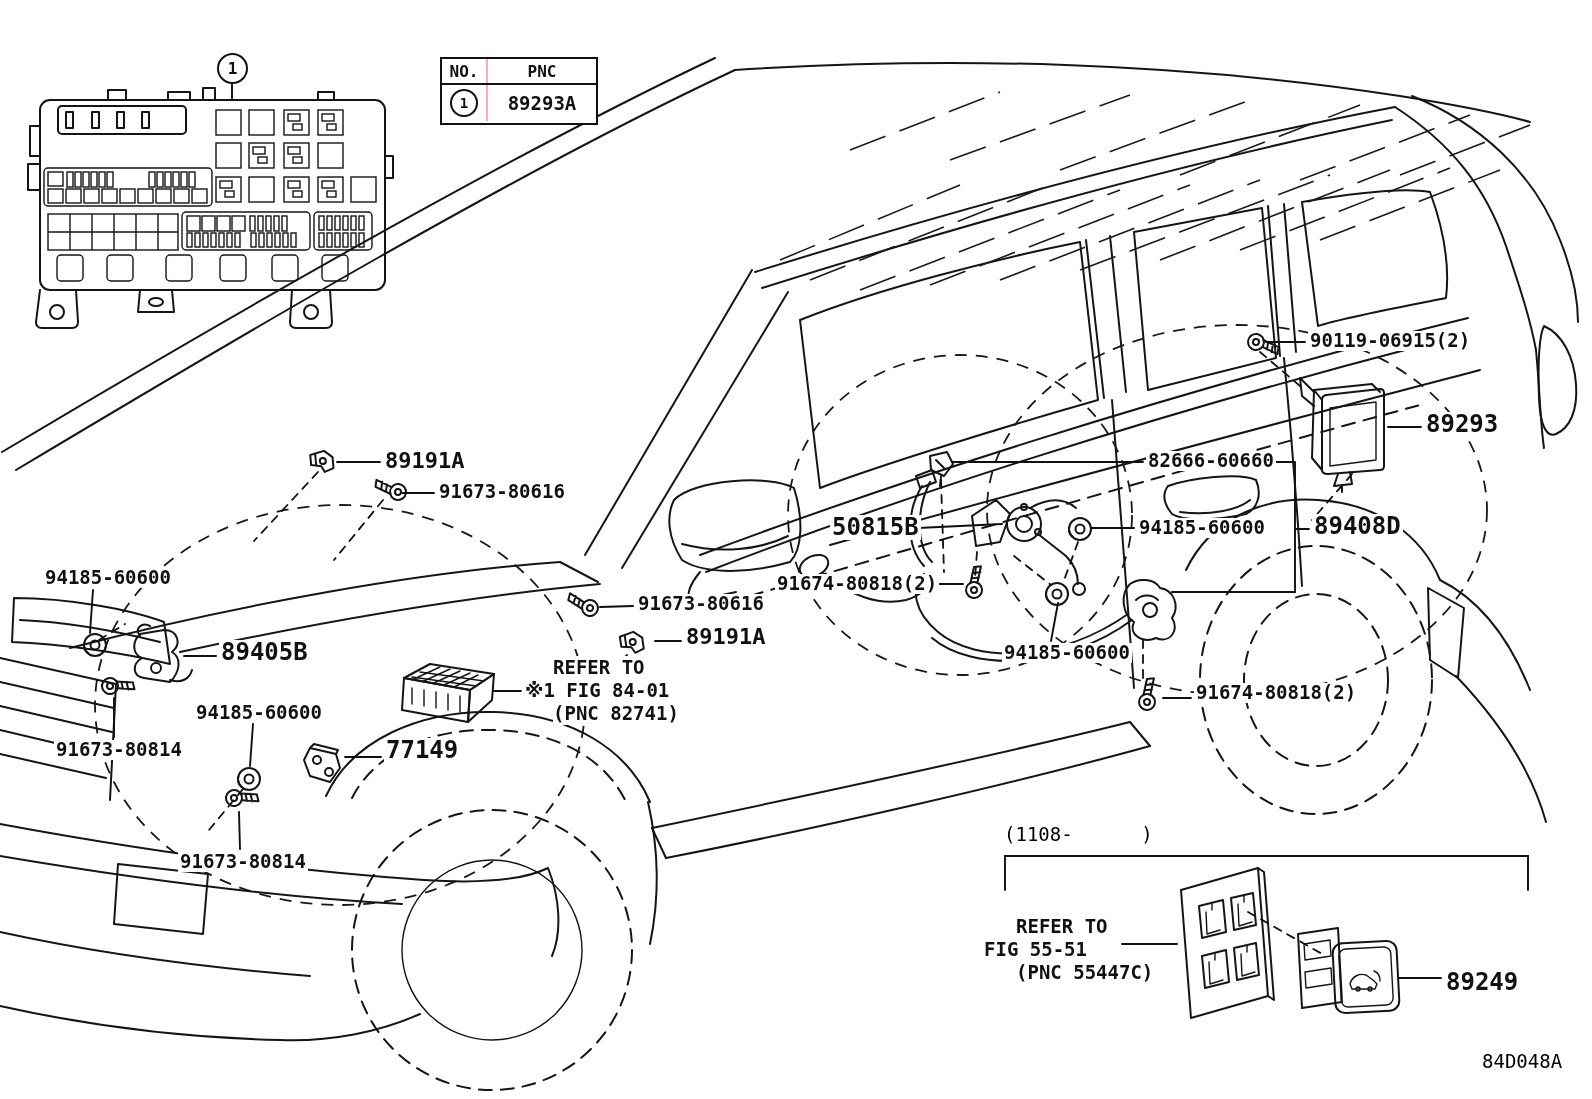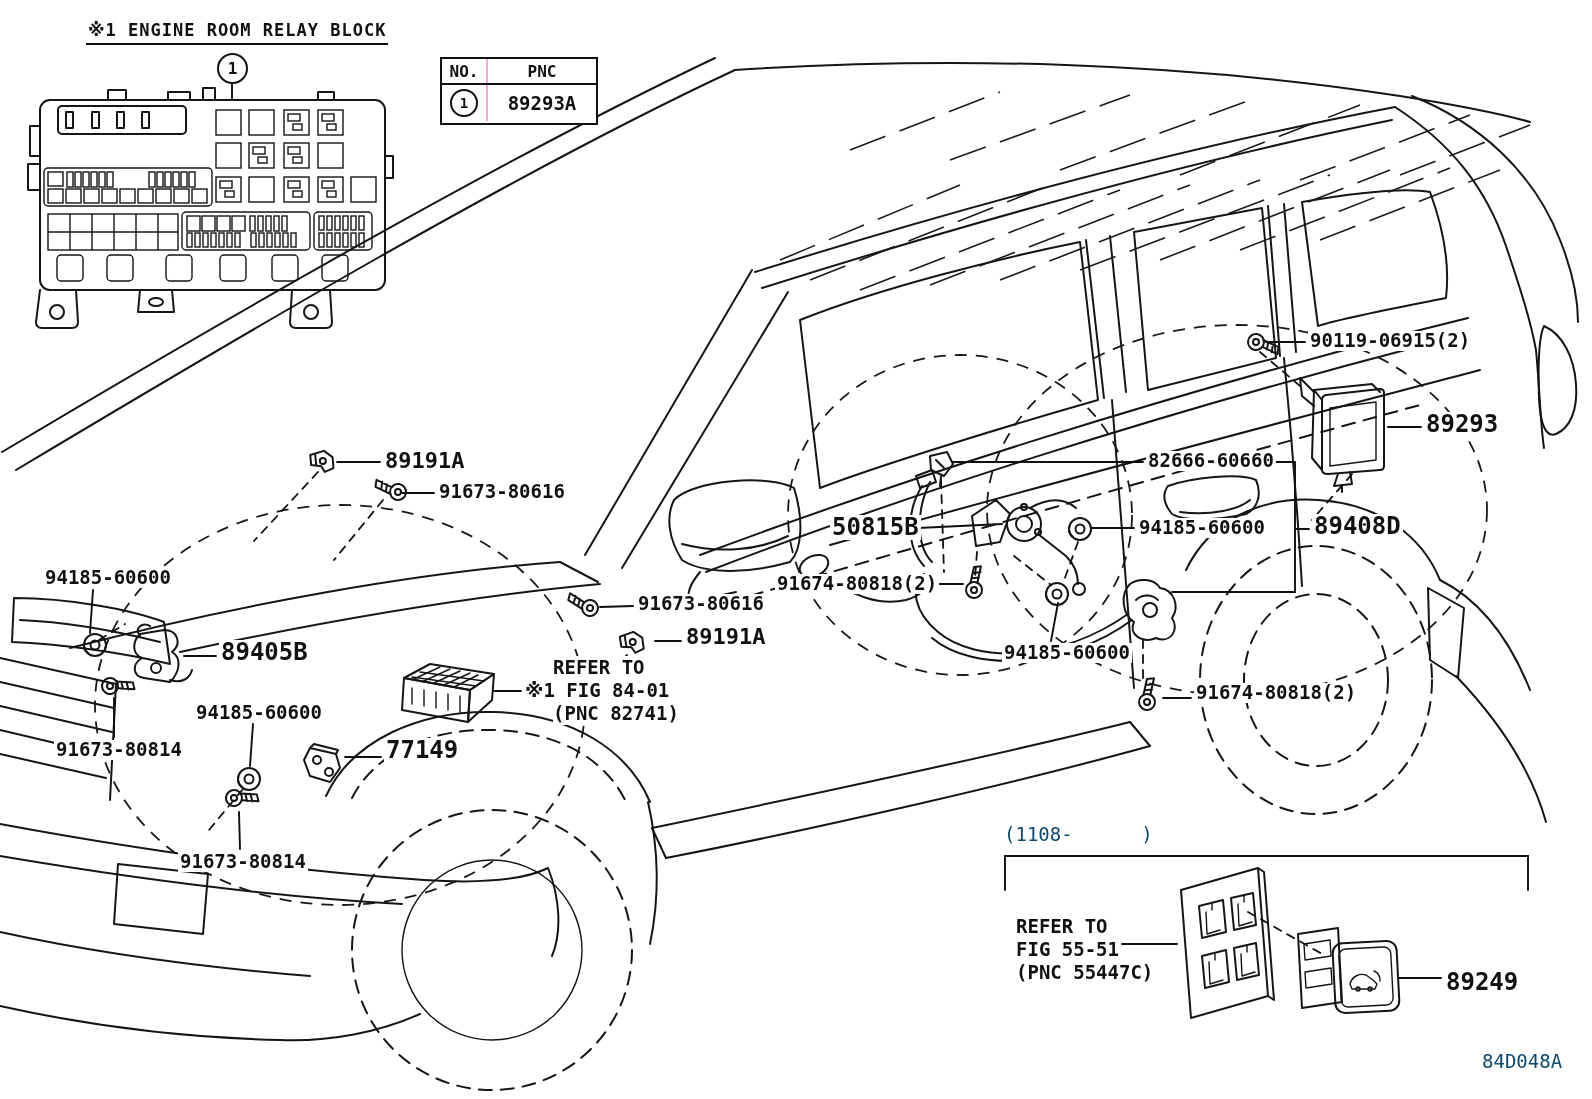--- a/index.html
+++ b/index.html
@@ -11,21 +11,21 @@
   .lead{stroke:#101010;stroke-width:1.9;fill:none;stroke-linecap:round;}
   .leadd{stroke:#101010;stroke-width:1.8;fill:none;stroke-linecap:round;stroke-dasharray:8 7;}
   .bubble{stroke:#181818;stroke-width:1.8;fill:none;stroke-dasharray:12 9;}
   .hatch{stroke:#1a1a1a;stroke-width:1.6;fill:none;stroke-dasharray:38 15;}
   .thin{stroke:#151515;stroke-width:1.4;fill:none;}
   .lbl{position:absolute;font-weight:700;font-size:19px;white-space:pre;line-height:1.05;
        background:#fff;padding:0 2px;letter-spacing:0;}
   .med{font-size:22px;}
   .big{font-size:24px;}
   .note{position:absolute;font-weight:700;font-size:19px;white-space:pre;line-height:23px;background:#fff;}
-  .light{font-weight:400;color:#0c4a6e;}
+  .light{font-weight:400;color:#000000;}
   .title{position:absolute;left:86px;top:20px;font-weight:700;font-size:17px;letter-spacing:1px;
          border-bottom:2px solid #111;padding:0 2px 3px 2px;background:#fff;}
   .circnum{position:absolute;border:2px solid #111;border-radius:50%;background:#fff;
            display:flex;align-items:center;justify-content:center;font-weight:700;}
   #callout1{left:217px;top:53px;width:27px;height:27px;font-size:16px;}
   
   #pnctable{position:absolute;left:440px;top:57px;width:154px;height:64px;border:2px solid #111;background:#fff;}
   #pnctable .hdr{display:flex;border-bottom:2px solid #111;height:24px;}
   #pnctable .row{display:flex;height:36px;}
   #pnctable .cno{width:44px;border-right:2px solid #f9a8d4;display:flex;align-items:center;justify-content:center;
@@ -420,21 +420,20 @@
     <path d="M1143,640 L1143,681"></path>
     <path d="M627,655 L607,675"></path>
     <path d="M1260,352 L1300,386"></path>
     <path d="M1352,474 L1312,520"></path>
     <path d="M1248,912 L1324,955"></path>
     <path d="M243,789 L209,830"></path>
     <path d="M99,640 L125,624"></path>
   </g>
 </svg>
 
-<div class="title">※1 ENGINE ROOM RELAY BLOCK</div>
 
 <div id="callout1" class="circnum">1</div>
 
 <div id="pnctable">
   <div class="hdr">
     <div class="cno">NO.</div>
     <div class="cpnc">PNC</div>
   </div>
   <div class="row">
     <div class="cno">
@@ -461,18 +460,18 @@
 <div class="note" style="left:525px;top:679px">※1 FIG 84-01</div>
 <div class="note" style="left:553px;top:702px">(PNC 82741)</div>
 <div class="lbl" style="left:1002px;top:643px">94185-60600</div>
 <div class="lbl" style="left:194px;top:703px">94185-60600</div>
 <div class="lbl" style="left:54px;top:740px">91673-80814</div>
 <div class="lbl big" style="left:384px;top:738px">77149</div>
 <div class="lbl" style="left:1194px;top:683px">91674-80818(2)</div>
 <div class="lbl" style="left:178px;top:852px">91673-80814</div>
 <div class="lbl light" style="left:1002px;top:825px">(1108-      )</div>
 <div class="note" style="left:1016px;top:915px">REFER TO</div>
-<div class="note" style="left:1016px;top:938px">FIG 55-51</div>
+<div class="note" style="left:984px;top:938px">FIG 55-51</div>
 <div class="note" style="left:1016px;top:961px">(PNC 55447C)</div>
 <div class="lbl big" style="left:1444px;top:970px">89249</div>
 <div class="lbl light" style="left:1480px;top:1052px">84D048A</div>
 
 </div>
 
 </body></html>

